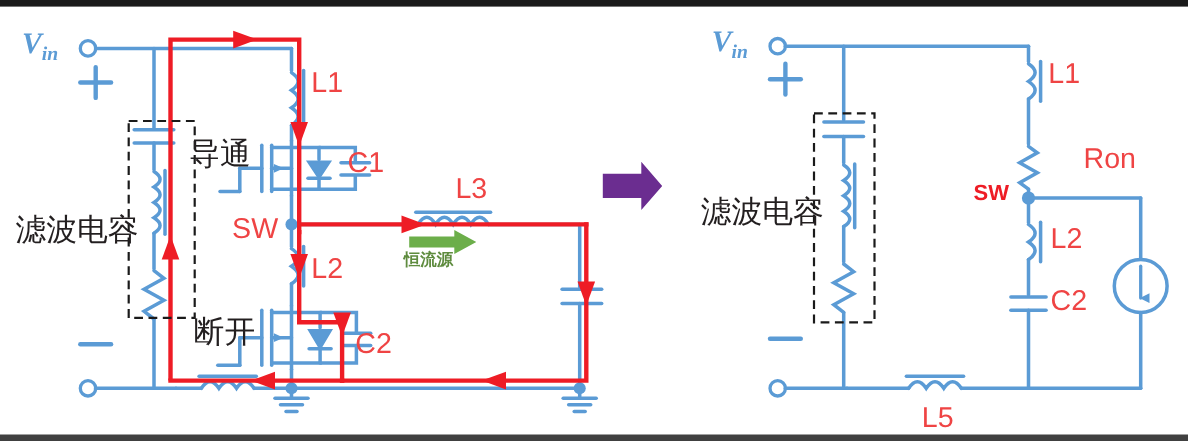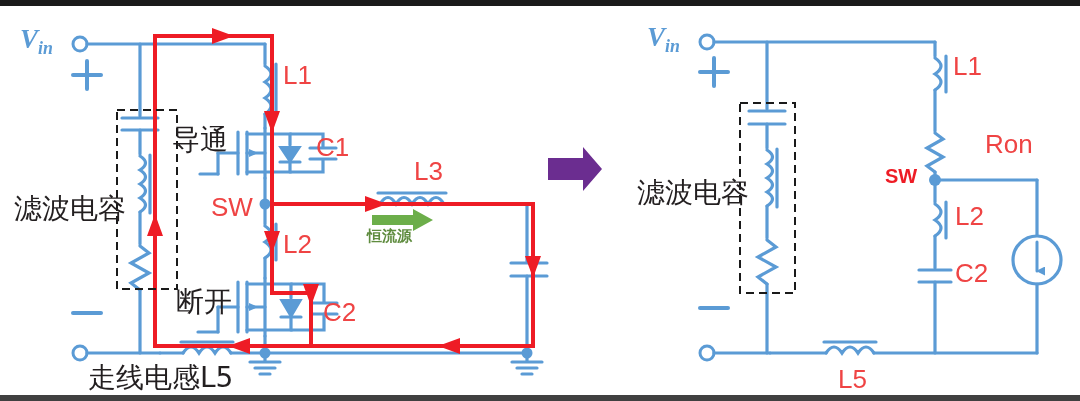--- a/index.html
+++ b/index.html
@@ -309,21 +309,20 @@
   <div class="lbl lbl-black" style="left:316px; top:128px;">C1</div>
 
   <div class="lbl lbl-black" style="left:283px; top:225px;">L2</div>
 
   <div class="lbl lbl-black" style="left:323px; top:293px;">C2</div>
 
   <div class="lbl lbl-black" style="left:414px; top:152px;">L3</div>
 
   <div class="lbl lbl-green" style="left:367px; top:223px;">恒流源</div>
 
-  <div class="lbl lbl-cn" style="left:88px; top:358px;">走线电感L5</div>
 
   <div class="lbl lbl-vin" style="left:647px; top:18px;"><span>V</span><sub>in</sub></div>
 
   <div class="lbl lbl-cn" style="left:637px; top:173px;">滤波电容</div>
 
   <div class="lbl lbl-black" style="left:953px; top:47px;">L1</div>
 
   <div class="lbl lbl-black" style="left:953px; top:125px;margin-left:32px;">Ron</div>
 
   <div class="lbl lbl-red" style="left:885px; top:160px;">SW</div>

